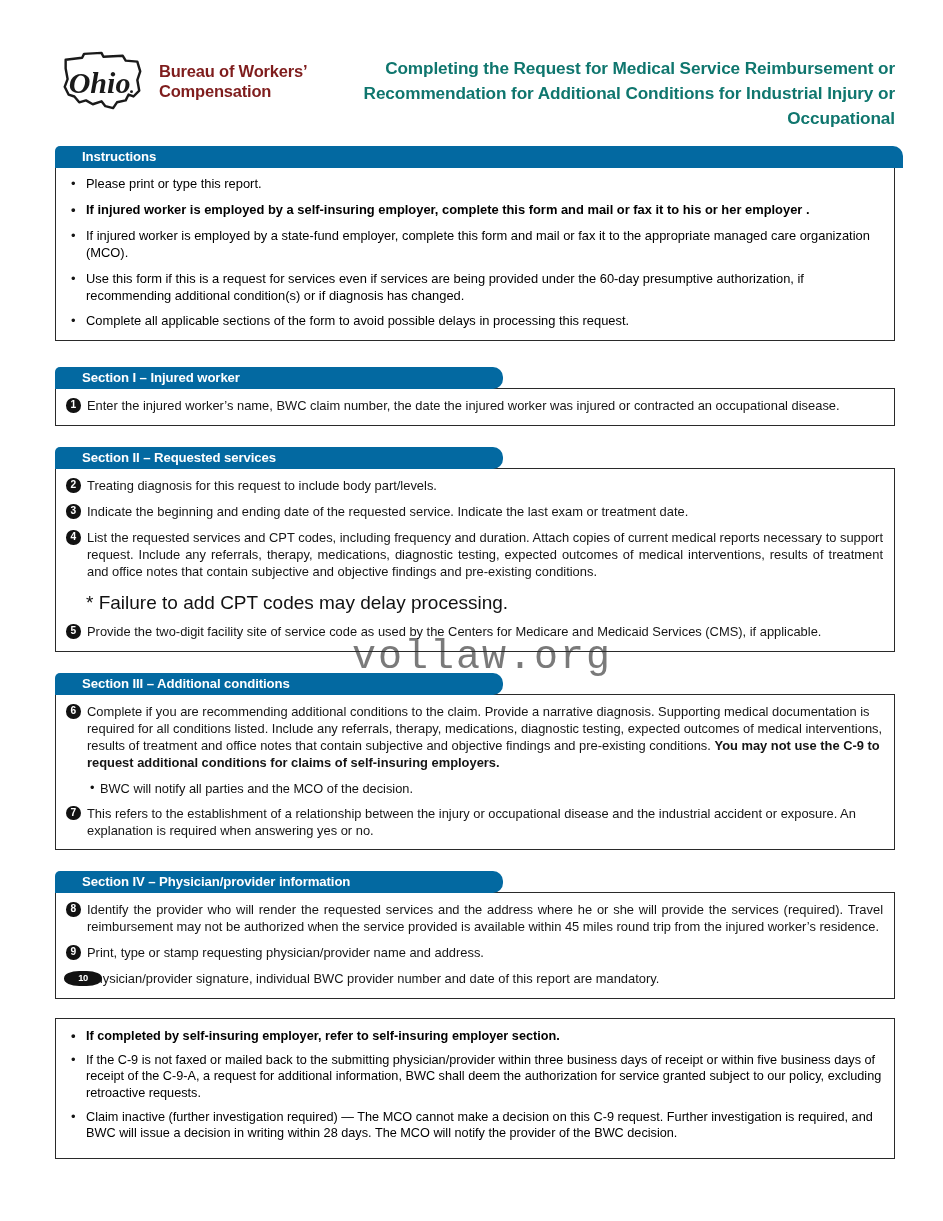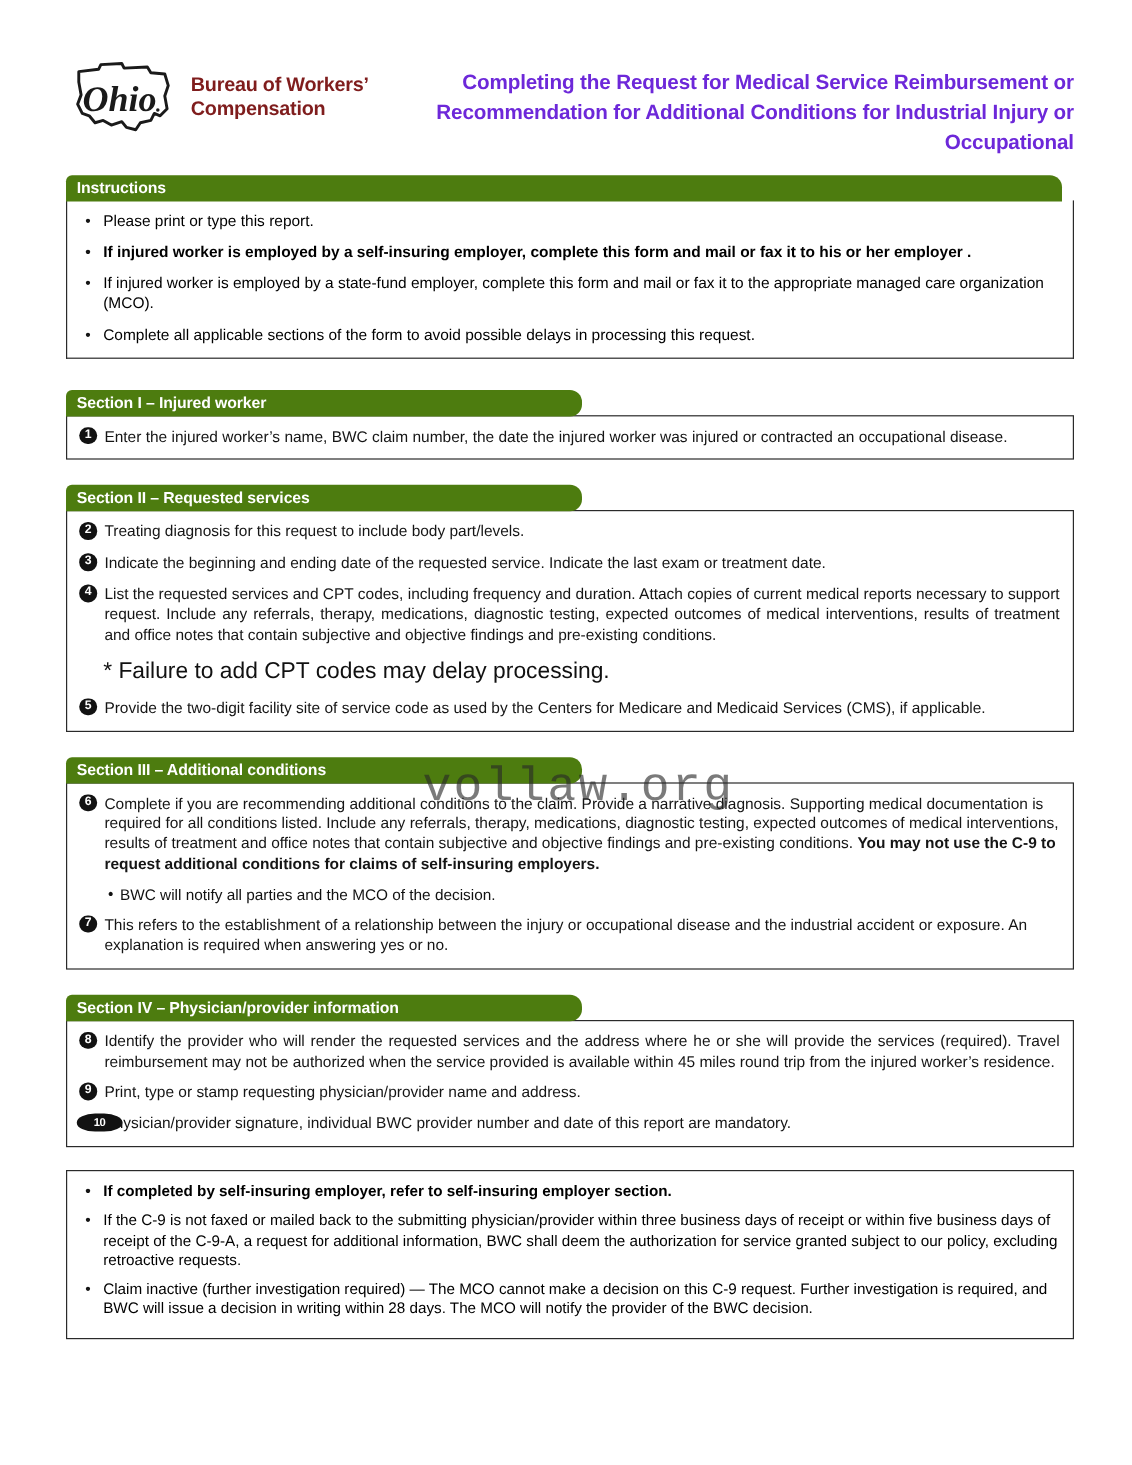--- a/index.html
+++ b/index.html
@@ -52,39 +52,39 @@
   .doc-title {
     position: absolute;
     right: 0;
     top: 10px;
     width: 540px;
     text-align: right;
     font-size: 17.2px;
     font-weight: bold;
     line-height: 1.44;
     letter-spacing: -0.1px;
-    color: #6d28d9;
+    color: #0f766e;
   }
 
   
   .block {
     position: relative;
     margin: 0 48px 0 55px;
   }
   .tab {
     position: relative;
     display: block;
     height: 20px;
     line-height: 20px;
-    background: #4d7c0f;
+    background: #0369a1;
     color: #ffffff;
     font-size: 13.2px;
     font-weight: bold;
     letter-spacing: -0.1px;
-    padding: 1px 0 1px 9px;
+    padding: 1px 0 1px 27px;
     border-radius: 5px 10px 10px 0;
     box-sizing: content-box;
   }
   .tab.narrow { width: 421px; }
   .tab.wide { width: 821px; border-radius: 5px 10px 0 0; }
 
   .body-box {
     border: 1.3px solid #2a2a2a;
     border-top: none;
     box-sizing: border-box;
@@ -212,20 +212,21 @@
     <div class="doc-title">Completing the Request for Medical Service Reimbursement or Recommendation for Additional Conditions for Industrial Injury or Occupational</div>
   </div>
 
   <div class="block">
     <div class="tab wide">Instructions</div>
     <div class="body-box">
       <ul class="bl">
         <li>Please print or type this report.</li>
         <li class="b">If injured worker is employed by a self-insuring employer, complete this form and mail or fax it to his or her employer .</li>
         <li>If injured worker is employed by a state-fund employer, complete this form and mail or fax it to the appropriate managed care organization (MCO).</li>
+        <li>Use this form if this is a request for services even if services are being provided under the 60-day presumptive authorization, if recommending additional condition(s) or if diagnosis has changed.</li>
         <li>Complete all applicable sections of the form to avoid possible delays in processing this request.</li>
       </ul>
     </div>
   </div>
 
   <div class="gap-a"></div>
 
   <div class="block">
     <div class="tab narrow">Section I – Injured worker</div>
     <div class="body-box topline">

